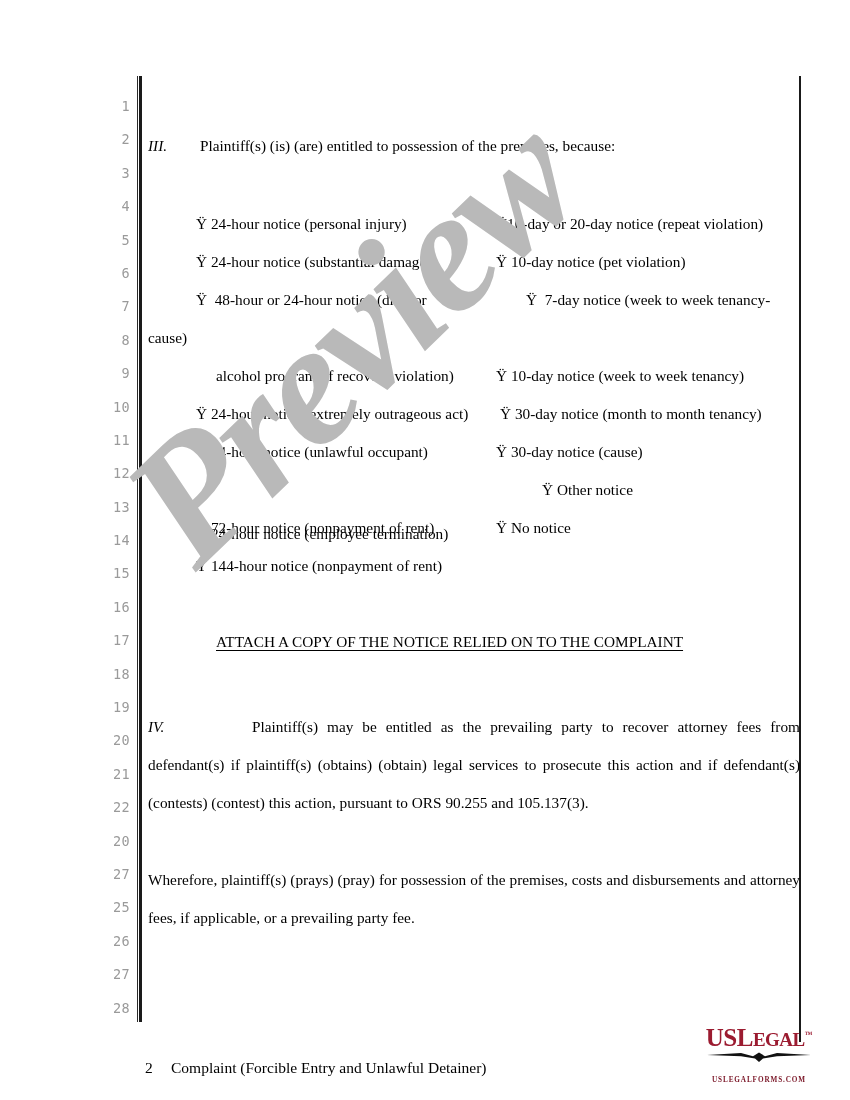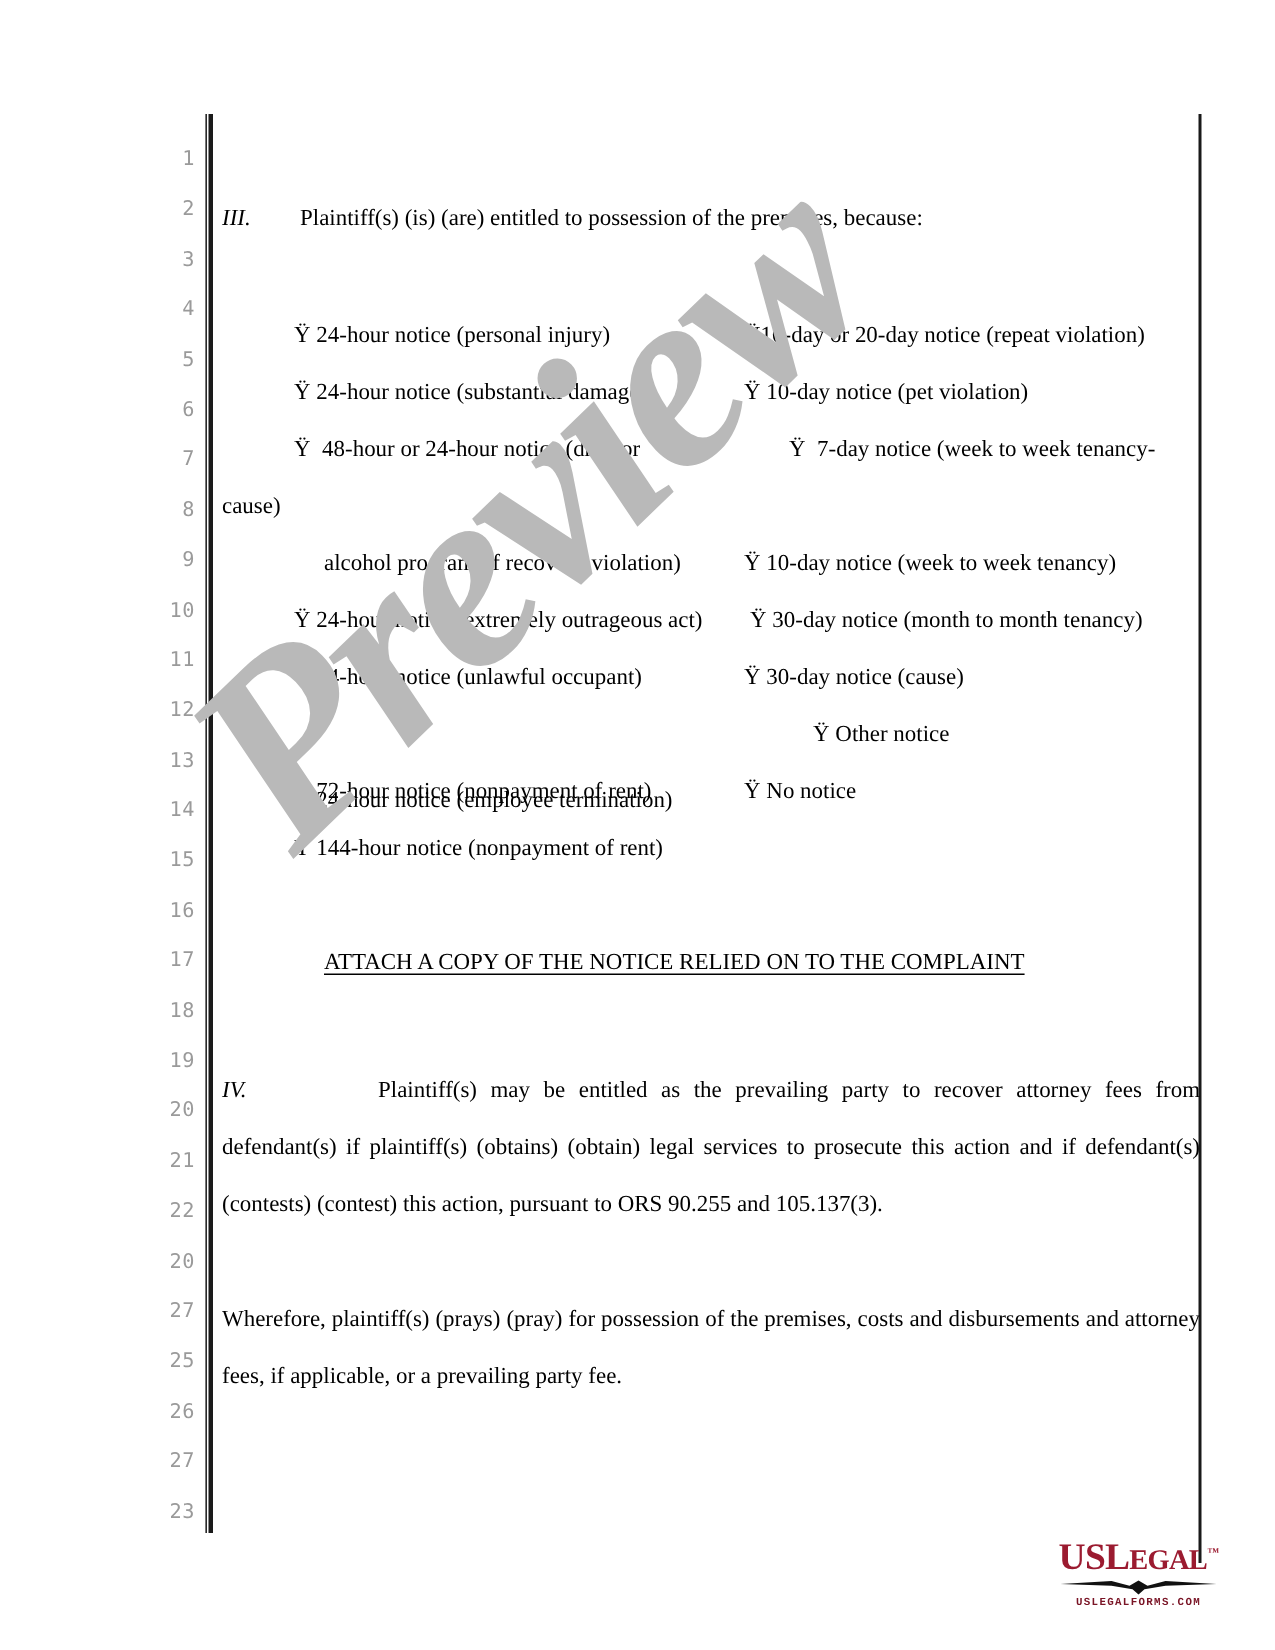--- a/index.html
+++ b/index.html
@@ -168,26 +168,26 @@
     vertical-align: super;
     color: #9b1b30;
   }
   #logo .logo-wing {
     position: relative;
     height: 11px;
     margin-top: -1px;
   }
   #logo .logo-wing svg { display: block; margin: 0 auto; }
   #logo .logo-sub {
-    font-family: Liberation Mono, monospace;
+    font-family: Liberation Serif, serif;
     font-size: 7.2px;
     font-weight: 700;
     color: #7a1526;
     letter-spacing: 0.9px;
-    margin-top: 1px;
+    margin-top: 13px;
     white-space: nowrap;
   }
 </style>
 </head>
 <body>
 
 <div id="page">
 
   <div class="rule-left"></div>
   <div class="rule-right"></div>
@@ -213,21 +213,21 @@
     <div class="ln">18</div>
     <div class="ln">19</div>
     <div class="ln">20</div>
     <div class="ln">21</div>
     <div class="ln">22</div>
     <div class="ln">20</div>
     <div class="ln">27</div>
     <div class="ln">25</div>
     <div class="ln">26</div>
     <div class="ln">27</div>
-    <div class="ln">23</div>
+    <div class="ln">28</div>
   </div>
 
   <div id="doc-body">
 
     <div class="para" style="top:61px; left:0;">
       <span class="blk-num">III.</span><span>Plaintiff(s) (is) (are) entitled to possession of the premises, because:</span>
     </div>
 
     <div class="para col-left" style="top:139px;"><span class="chk">Ÿ</span> <span>24-hour notice (personal injury)</span></div>
     <div class="para col-right" style="top:139px;"><span class="chk">Ÿ</span><span>10-day or 20-day notice (repeat violation)</span></div>
@@ -268,20 +268,23 @@
     <div class="just" style="position:absolute; top:785px; left:0; width:652px;">
       <span>Wherefore, plaintiff(s) (prays) (pray) for possession of the premises, costs and disbursements and attorney fees, if applicable, or a prevailing party fee.</span>
     </div>
 
   </div>
 
   <div id="watermark">
     <div class="wm-text">Preview</div>
   </div>
 
+  <div id="footer">
+    <span class="pg">2</span><span>Complaint (Forcible Entry and Unlawful Detainer)</span>
+  </div>
 
   <div id="logo">
     <div class="logo-word"><span>US</span><span>L</span><span class="sm">EGAL</span><span class="logo-tm">™</span></div>
     <div class="logo-wing">
       <svg width="104" height="11" viewBox="0 0 104 11" aria-hidden="true">
         <path d="M0 3 L34 1 L46 4.2 L52 0.6 L58 4.2 L70 1 L104 3 L70 4.2 L56 6.5 L52 10 L48 6.5 L34 4.2 Z" fill="#111111"></path>
         <circle cx="52" cy="4" r="2.1" fill="#111111"></circle>
       </svg>
     </div>
     <div class="logo-sub">USLEGALFORMS.COM</div>

